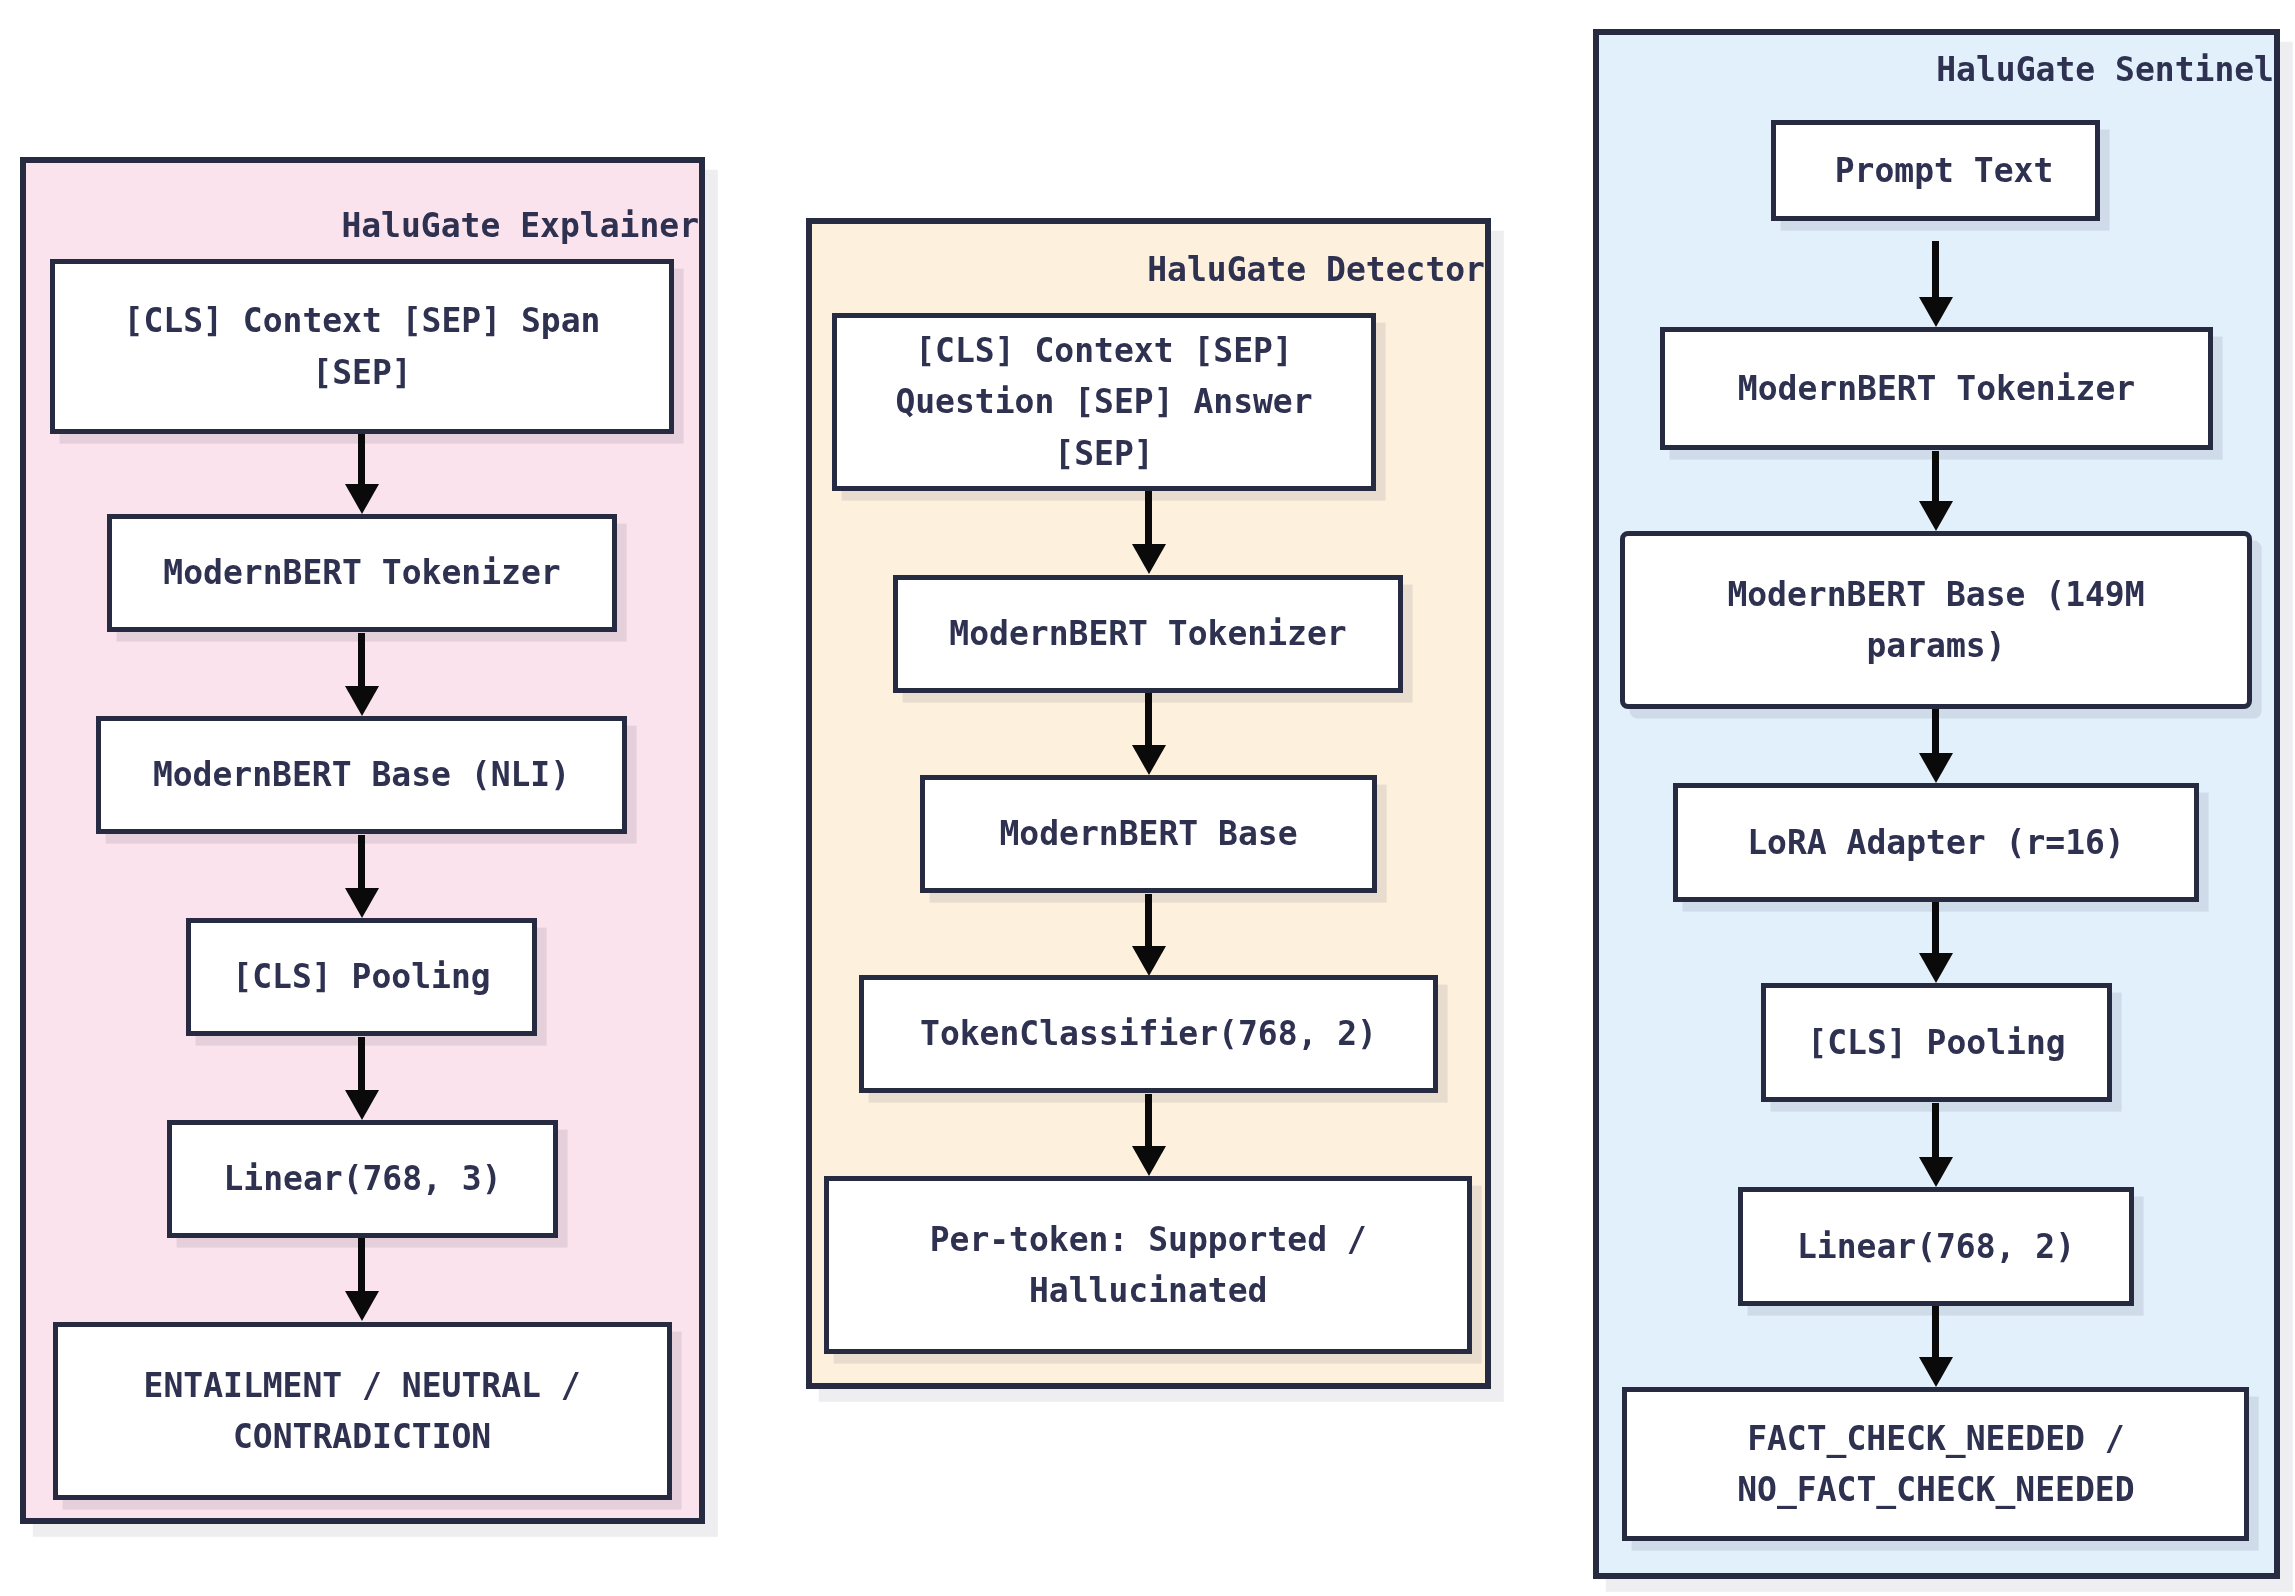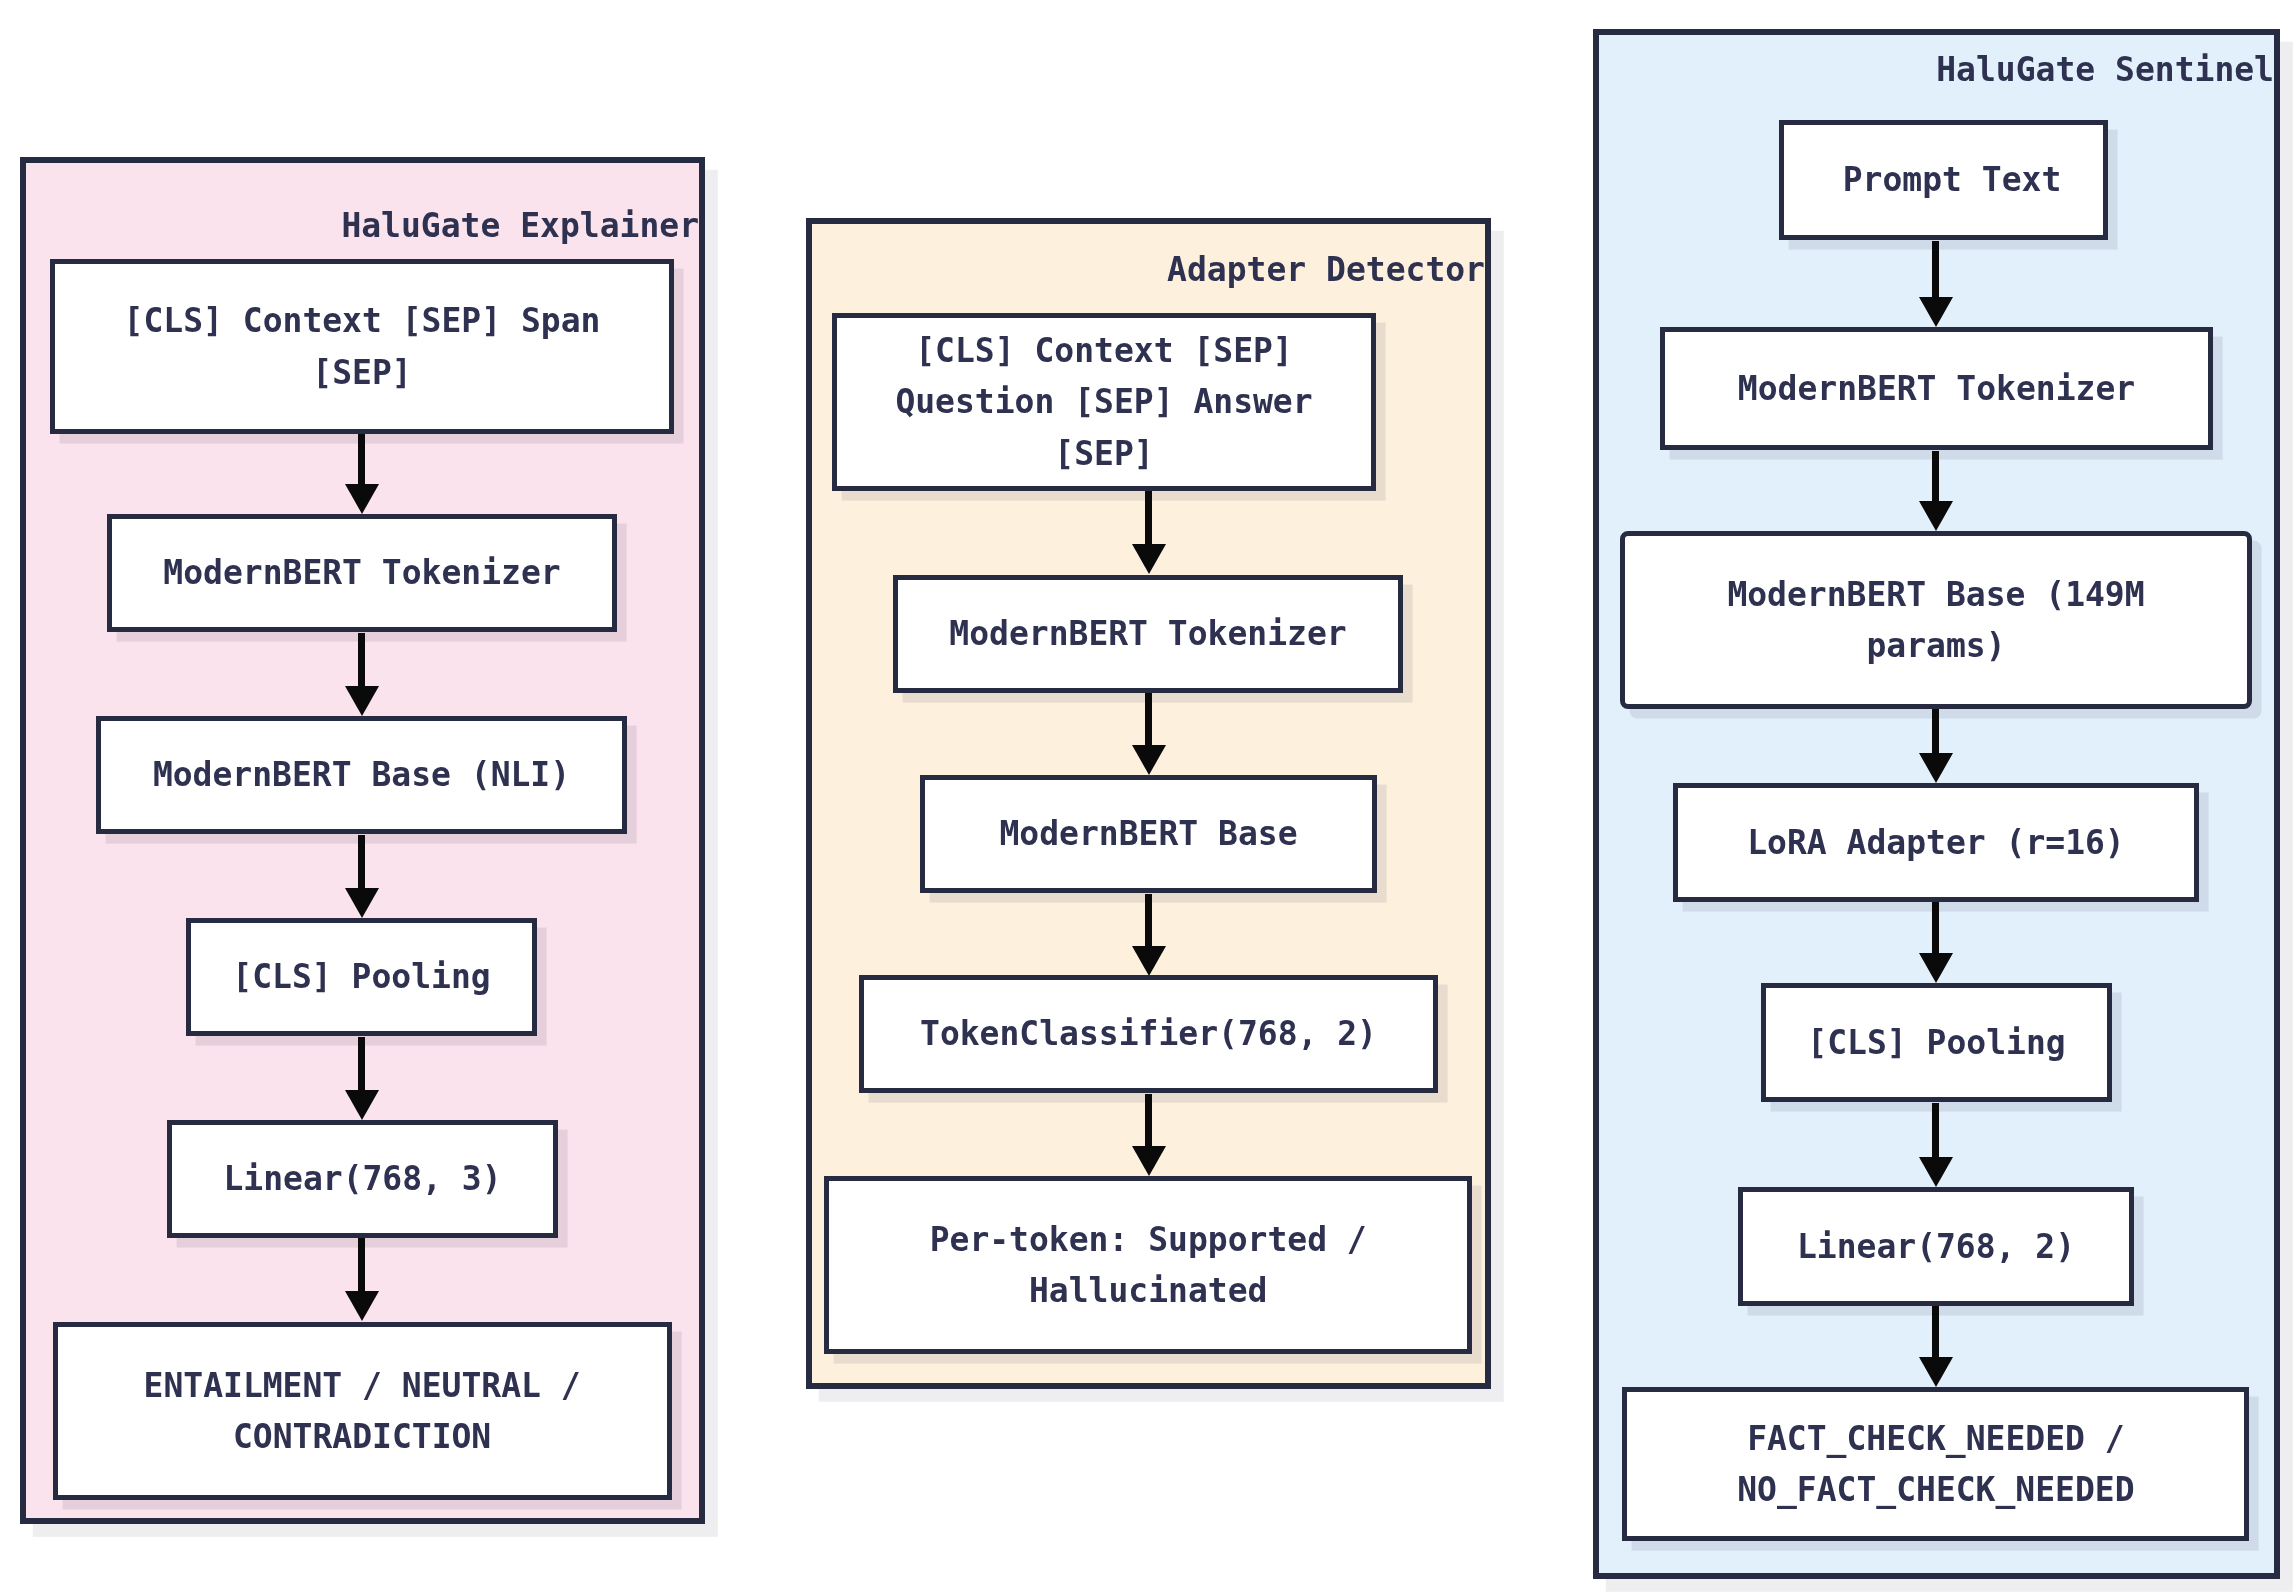--- a/index.html
+++ b/index.html
@@ -102,21 +102,21 @@
     <div class="arrow" style="top:1075px; height:83px; left:318px;">
       <div class="shaft"></div>
       <div class="head"></div>
     </div>
 
     <div class="node" style="top:1159px; left:26.6px; width:619px; height:178px;">ENTAILMENT / NEUTRAL /
 CONTRADICTION</div>
   </section>
 
   <section class="panel" style="left: 806px; top: 218px; width: 685px; height: 1171px; background: rgb(253, 241, 222);">
-    <h2 class="panel-title" style="top:25.5px;">Adapter Detector</h2>
+    <h2 class="panel-title" style="top:25.5px;">HaluGate Detector</h2>
 
     <div class="node" style="top:89px; left:20px; width:544px; height:178px;">[CLS] Context [SEP]
 Question [SEP] Answer [SEP]</div>
 
     <div class="arrow" style="top:267px; height:83px; left:319px;">
       <div class="shaft"></div>
       <div class="head"></div>
     </div>
 
     <div class="node" style="top:351px; left:81px; width:510px; height:118px;">ModernBERT Tokenizer</div>
@@ -140,21 +140,21 @@
       <div class="head"></div>
     </div>
 
     <div class="node" style="top:952px; left:12.2px; width:648px; height:178px;">Per-token: Supported /
 Hallucinated</div>
   </section>
 
   <section class="panel" style="left: 1593px; top: 29px; width: 687px; height: 1550px; background: rgb(226, 240, 251);">
     <h2 class="panel-title" style="top:15px;">HaluGate Sentinel</h2>
 
-    <div class="node" style="top:85px; left:180px; width:329px; height:120px;padding-left:46px;">Prompt Text</div>
+    <div class="node" style="top:85px; left:172px; width:329px; height:101px;padding-left:46px;">Prompt Text</div>
 
     <div class="arrow" style="top:206px; height:86px; left:319px;">
       <div class="shaft"></div>
       <div class="head"></div>
     </div>
 
     <div class="node" style="top:292px; left:61px; width:553px; height:123px;">ModernBERT Tokenizer</div>
 
     <div class="arrow" style="top:416px; height:80px; left:319px;">
       <div class="shaft"></div>

